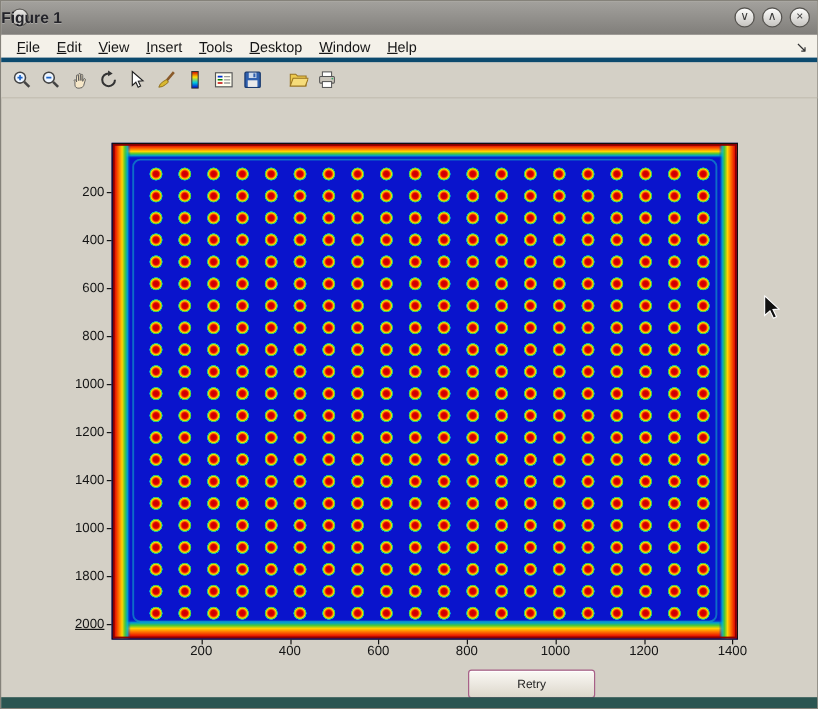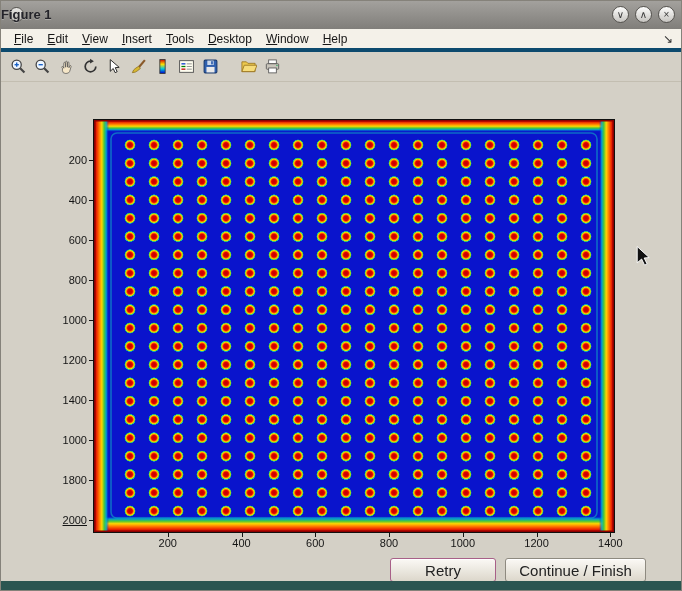--- a/index.html
+++ b/index.html
@@ -60,21 +60,21 @@
   }
   .plot-frame svg{display:block;width:520px;height:412px;}
   .tick-label-y{position:absolute;width:48px;text-align:right;font-size:11px;color:#151515;}
   .tick-label-x{position:absolute;width:48px;text-align:center;font-size:11px;color:#151515;}
   .tick-mark{position:absolute;background:#151515;}
 
   
   .dlg-btn{
     position:absolute;height:24px;border:1px solid #8e8a80;border-radius:3px;
     background:linear-gradient(#fbf9f5,#dcd7cb);
-    font-family:"Liberation Sans", sans-serif;font-size:15px;color:#222;
+    font-family:"Liberation Sans", sans-serif;font-size:10px;color:#222;
     box-shadow:inset 0 1px 0 #fff;cursor:default;
   }
   #retry-btn{left:389px;top:557px;width:106px;border-color:var(--retry-border,#a86088);}
   #continue-btn{left:504px;top:557px;width:141px;}
 
   .bottom-edge{position:absolute;left:0;right:0;bottom:0;height:9px;background:var(--bottom-edge,#2b5551);}
 
   .mouse-cursor{position:absolute;left:635px;top:245px;width:14px;height:20px;pointer-events:none;}
 </style>
 </head>
@@ -662,21 +662,20 @@
         <circle cx="372.0" cy="391.0" r="5.7" fill="url(#dotg)"></circle>
         <circle cx="396.0" cy="391.0" r="5.7" fill="url(#dotg)"></circle>
         <circle cx="420.0" cy="391.0" r="5.7" fill="url(#dotg)"></circle>
         <circle cx="444.0" cy="391.0" r="5.7" fill="url(#dotg)"></circle>
         <circle cx="468.0" cy="391.0" r="5.7" fill="url(#dotg)"></circle>
         <circle cx="492.0" cy="391.0" r="5.7" fill="url(#dotg)"></circle>
       </svg>
     </div>
 
   <button class="dlg-btn" id="retry-btn">Retry</button>
-  <button class="dlg-btn" id="continue-btn">Continue / Finish</button>
 
   <svg class="mouse-cursor" viewBox="0 0 13 19">
     <path d="M1 0.5 L1 16 L5.2 12.4 L8 18.2 L10.4 17 L7.6 11.4 L12.4 11 Z" fill="#111" stroke="#fff" stroke-width="0.9"></path>
   </svg>
 
   <div class="bottom-edge"></div>
 <div class="tick-label-y" style="left: 38px; top: 153px;">200</div>
     <div class="tick-mark" style="left: 88px; top: 159px; width: 4px; height: 1px;"></div>
     <div class="tick-label-y" style="left: 38px; top: 193px;">400</div>
     <div class="tick-mark" style="left: 88px; top: 199px; width: 4px; height: 1px;"></div>

